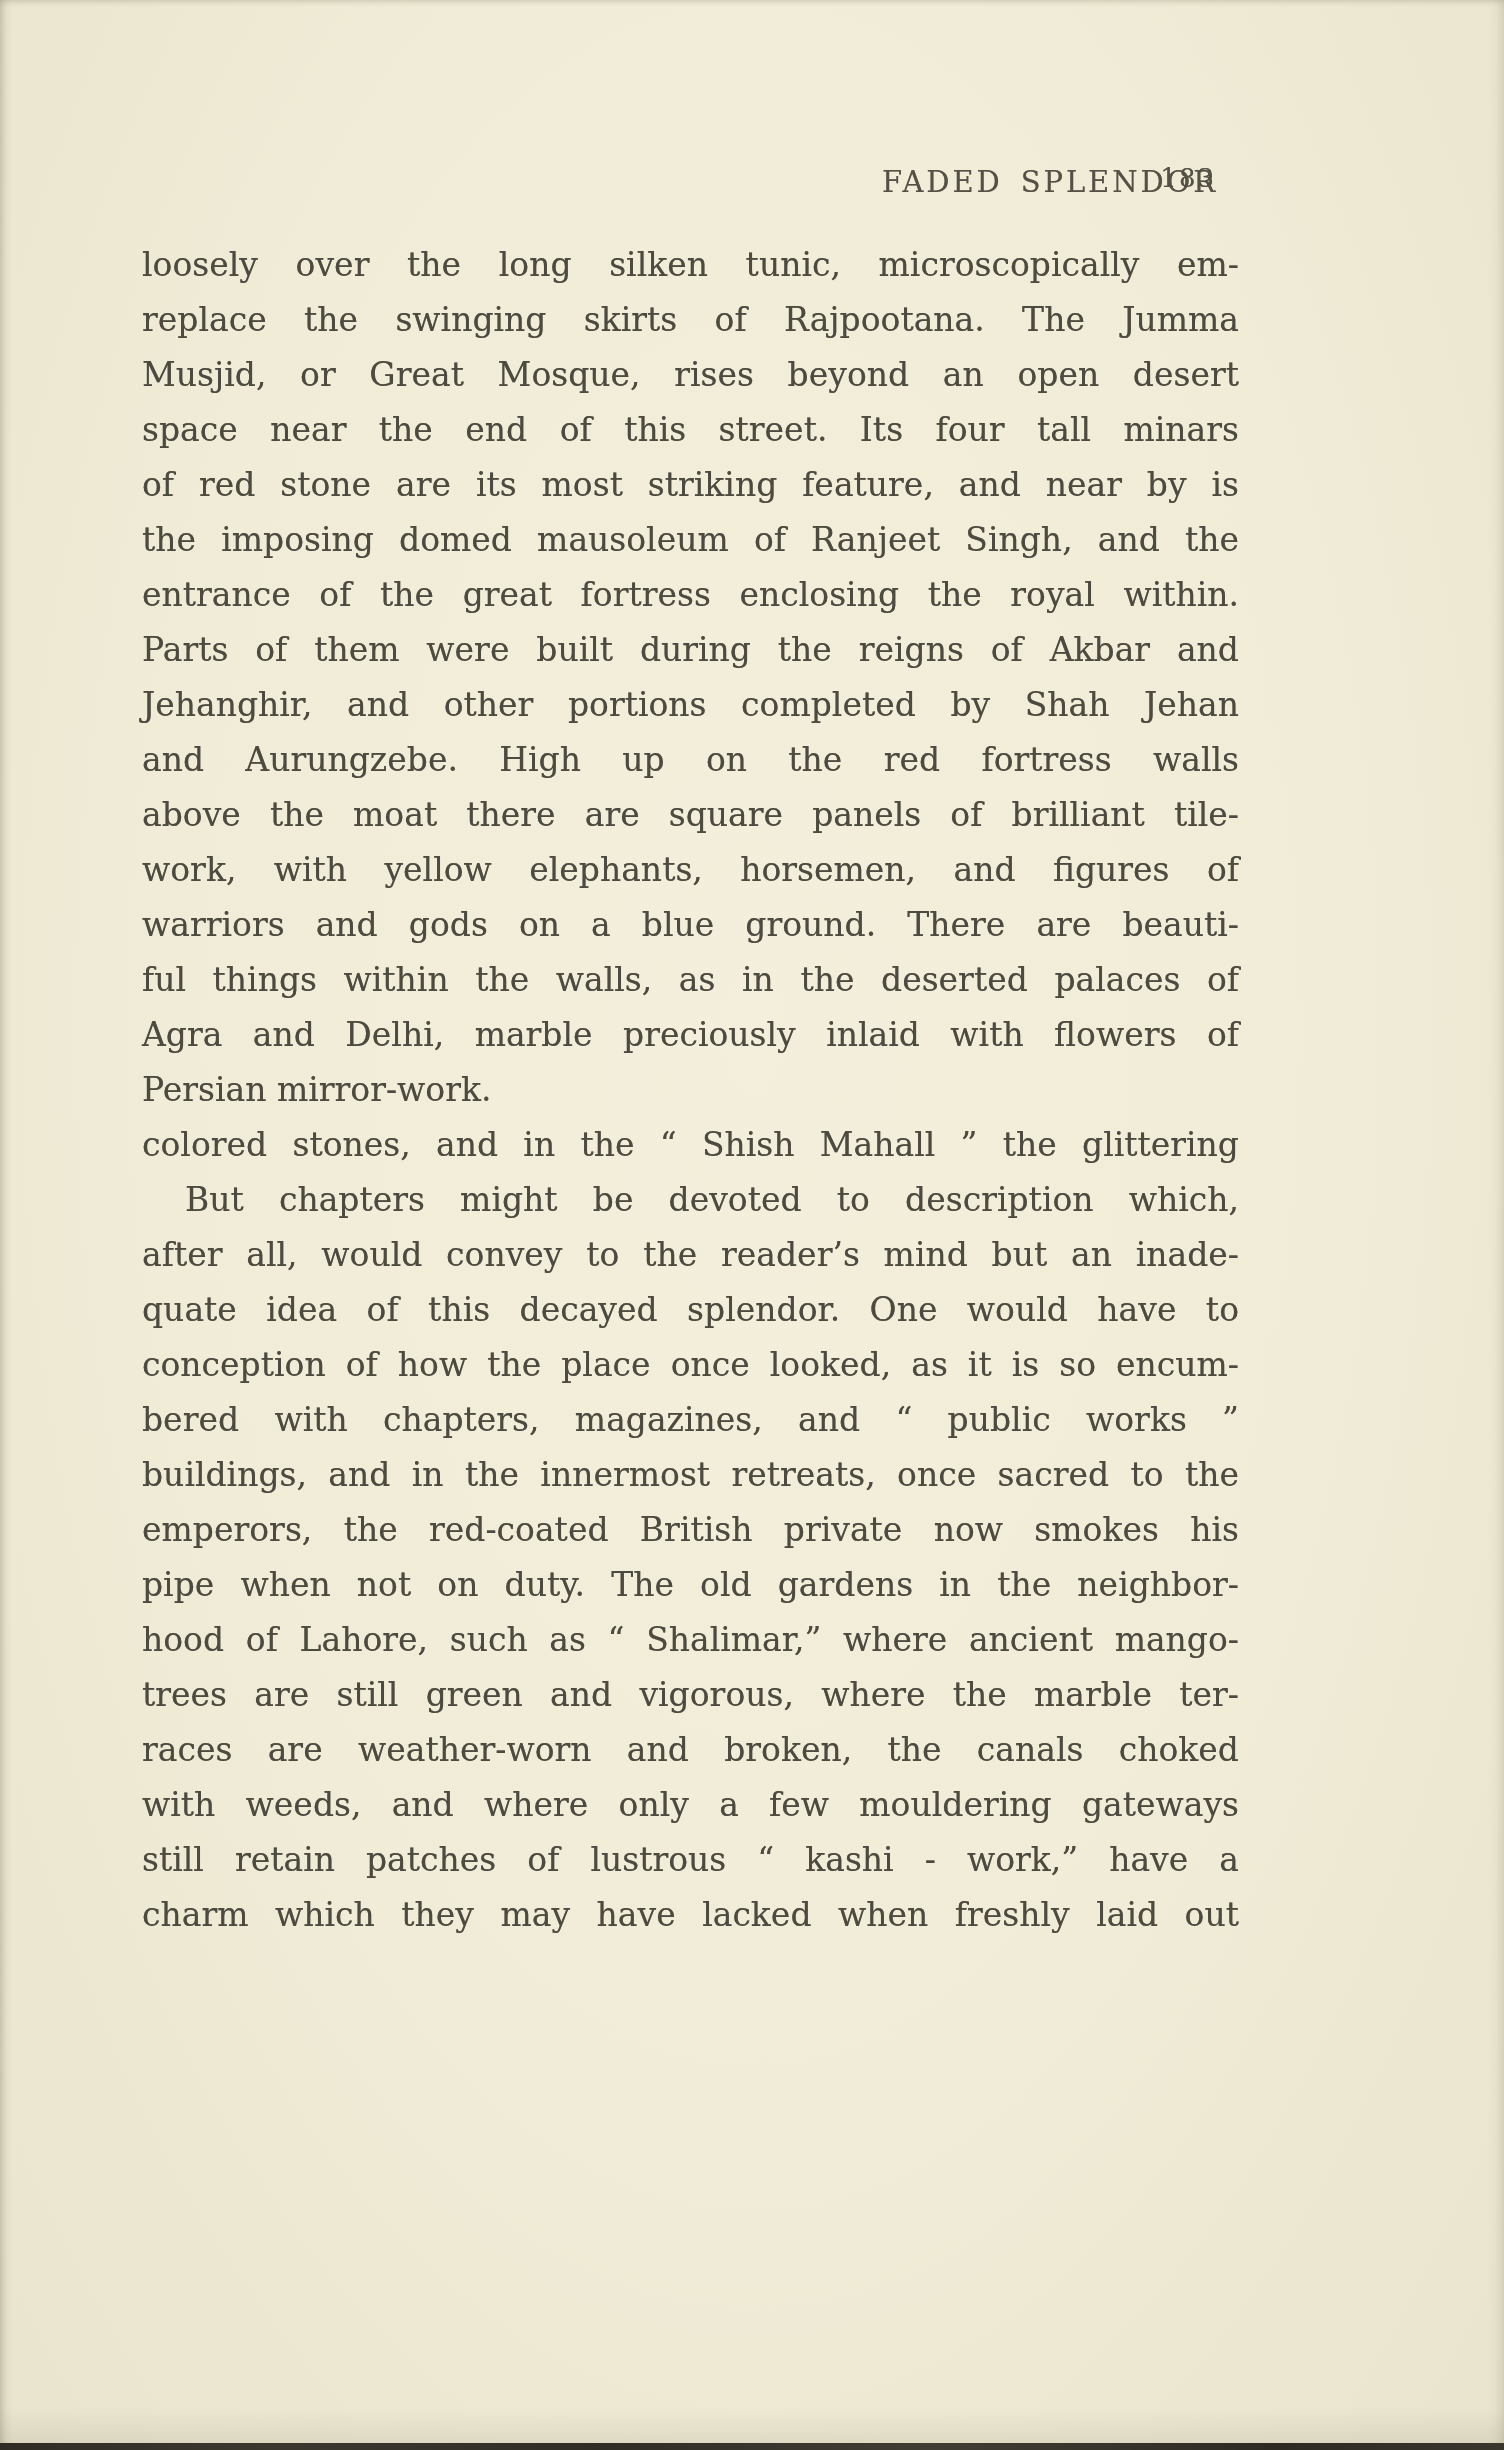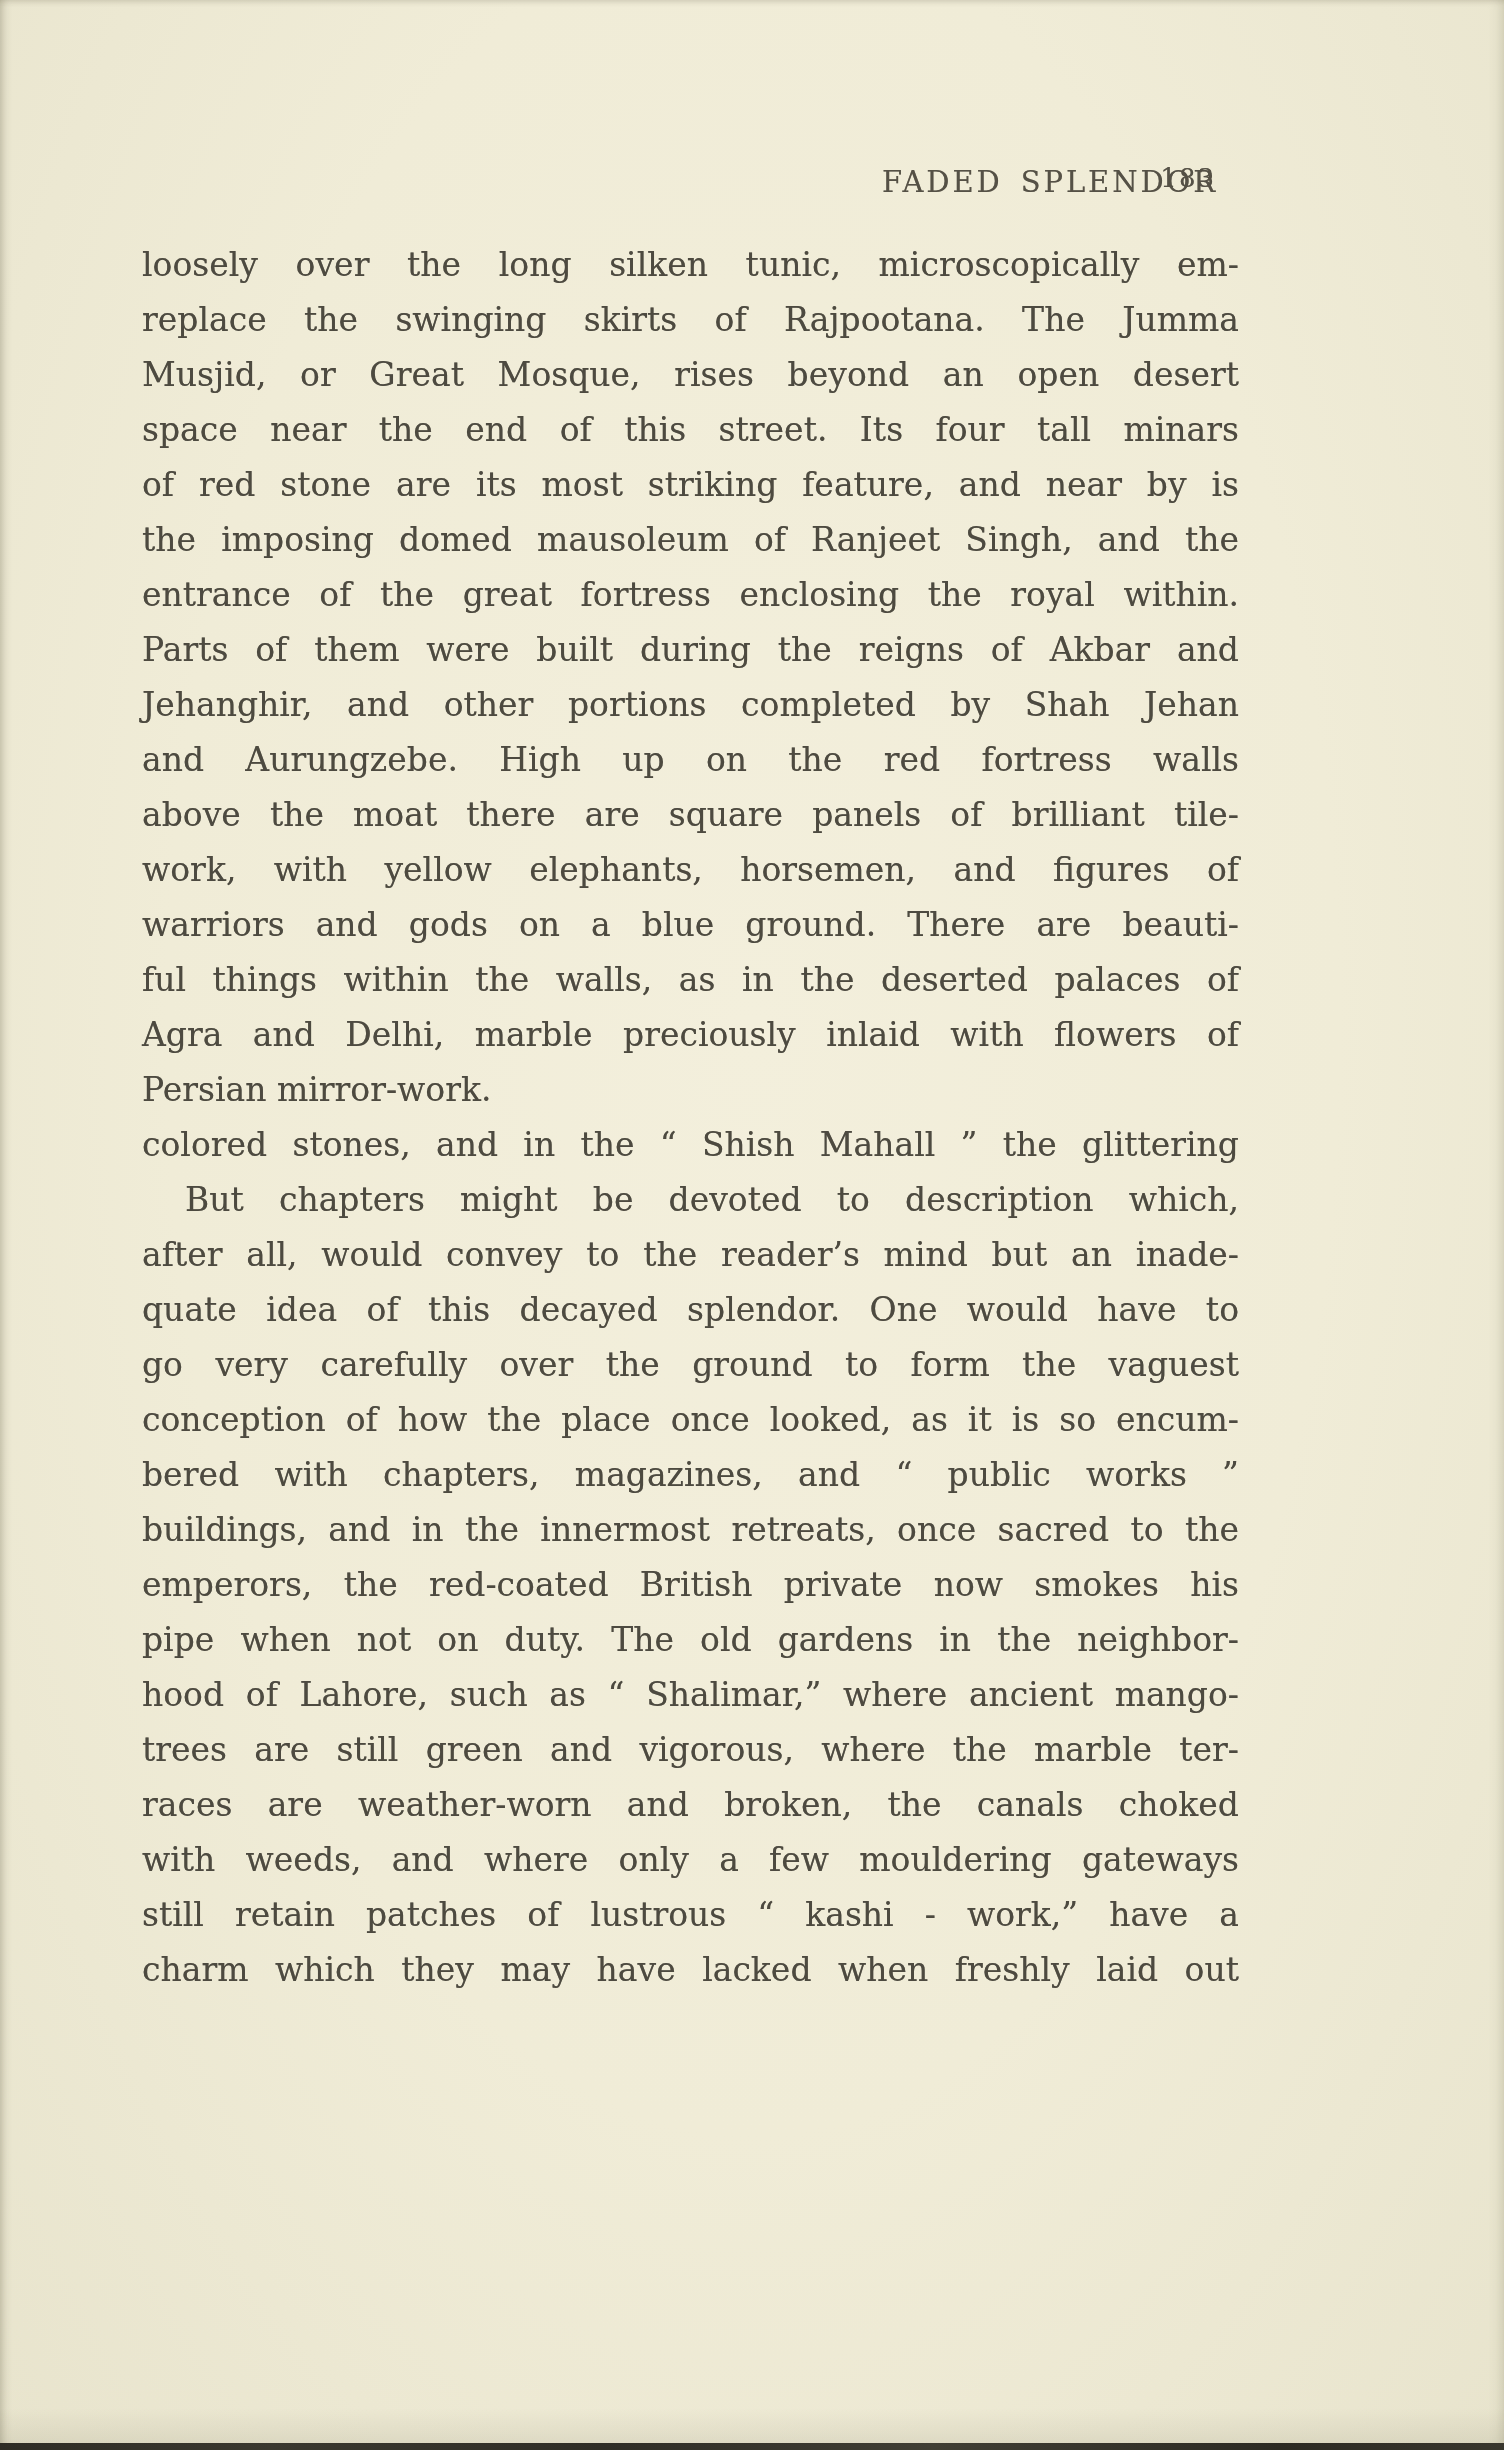--- a/index.html
+++ b/index.html
@@ -109,21 +109,20 @@
       <div class="line">above the moat there are square panels of brilliant tile-</div>
       <div class="line">work, with yellow elephants, horsemen, and figures of</div>
       <div class="line">warriors and gods on a blue ground. There are beauti-</div>
       <div class="line">ful things within the walls, as in the deserted palaces of</div>
       <div class="line">Agra and Delhi, marble preciously inlaid with flowers of</div>
       <div class="line para-end">Persian mirror-work.</div>
       <div class="line">colored stones, and in the “ Shish Mahall ” the glittering</div>
       <div class="line indent">But chapters might be devoted to description which,</div>
       <div class="line">after all, would convey to the reader’s mind but an inade-</div>
       <div class="line">quate idea of this decayed splendor. One would have to</div>
-      <div class="line">go very carefully over the ground to form the vaguest</div>
       <div class="line">conception of how the place once looked, as it is so encum-</div>
       <div class="line">bered with chapters, magazines, and “ public works ”</div>
       <div class="line">buildings, and in the innermost retreats, once sacred to the</div>
       <div class="line">emperors, the red-coated British private now smokes his</div>
       <div class="line">pipe when not on duty. The old gardens in the neighbor-</div>
       <div class="line">hood of Lahore, such as “ Shalimar,” where ancient mango-</div>
       <div class="line">trees are still green and vigorous, where the marble ter-</div>
       <div class="line">races are weather-worn and broken, the canals choked</div>
       <div class="line">with weeds, and where only a few mouldering gateways</div>
       <div class="line">still retain patches of lustrous “ kashi - work,” have a</div>

